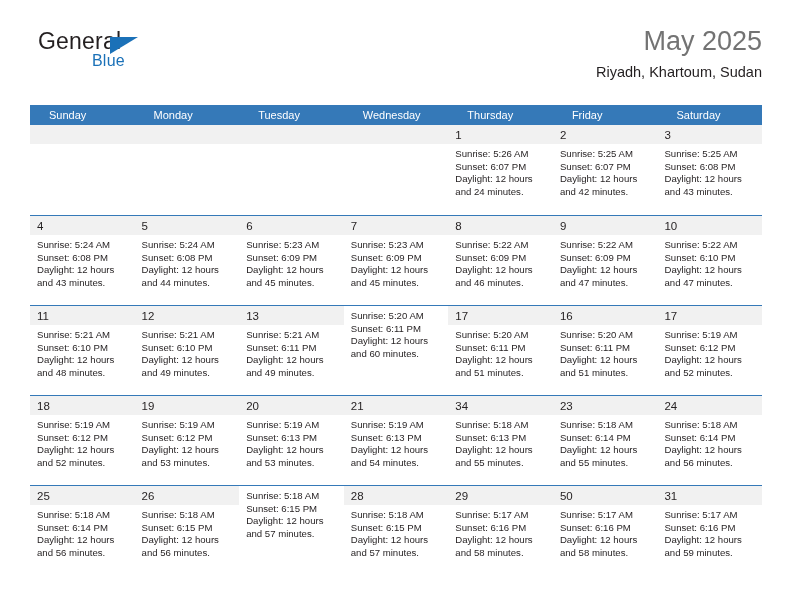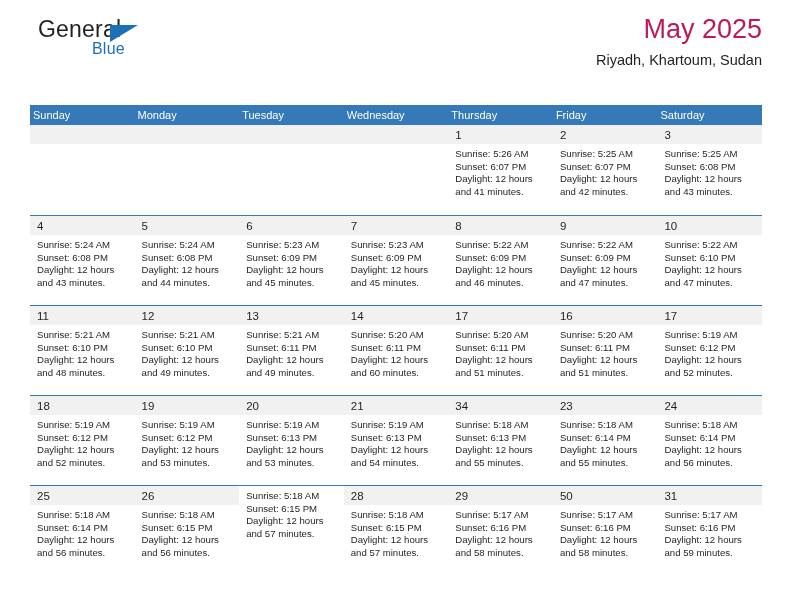--- a/index.html
+++ b/index.html
@@ -18,21 +18,21 @@
     position: relative;
     width: 792px;
     height: 612px;
     box-sizing: border-box;
   }
 
   
   .header {
     position: absolute;
     left: 30px;
-    top: 12px;
+    top: 24px;
     right: 30px;
     height: 70px;
   }
   .brand {
     position: absolute;
     left: 0;
     top: 4px;
     width: 230px;
     height: 60px;
   }
@@ -67,21 +67,21 @@
   }
 
   .title-block {
     position: absolute;
     right: 0;
     top: 0;
     text-align: right;
   }
   .cal-title {
     font-size: 27px;
-    color: #be185d;
+    color: #737373;
     line-height: 34px;
     white-space: nowrap;
   }
   .cal-subtitle {
     font-size: 14.5px;
     color: #231f20;
     line-height: 20px;
     margin-top: 4px;
     white-space: nowrap;
   }
@@ -96,21 +96,21 @@
   .weekdays {
     display: flex;
     background: #3579b8;
     height: 20px;
   }
   .weekday {
     flex: 1 1 0;
     color: #ffffff;
     font-size: 11px;
     line-height: 20px;
-    padding-left: 3px;
+    padding-left: 19px;
     box-sizing: border-box;
     white-space: nowrap;
   }
 
   .week {
     display: flex;
     border-top: 1px solid #3579b8;
     height: 90px;
     box-sizing: border-box;
   }
@@ -191,21 +191,21 @@
           </div>
           <div class="daycell empty">
             <div class="daynum-band"><span class="daynum"></span></div>
           </div>
           <div class="daycell">
             <div class="daynum-band"><span class="daynum">1</span></div>
             <div class="dayinfo">
               <div>Sunrise: 5:26 AM</div>
               <div>Sunset: 6:07 PM</div>
               <div>Daylight: 12 hours</div>
-              <div>and 41 minutes.</div>
+              <div>and 24 minutes.</div>
             </div>
           </div>
           <div class="daycell">
             <div class="daynum-band"><span class="daynum">2</span></div>
             <div class="dayinfo">
               <div>Sunrise: 5:25 AM</div>
               <div>Sunset: 6:07 PM</div>
               <div>Daylight: 12 hours</div>
               <div>and 42 minutes.</div>
             </div>
@@ -307,21 +307,20 @@
           <div class="daycell">
             <div class="daynum-band"><span class="daynum">13</span></div>
             <div class="dayinfo">
               <div>Sunrise: 5:21 AM</div>
               <div>Sunset: 6:11 PM</div>
               <div>Daylight: 12 hours</div>
               <div>and 49 minutes.</div>
             </div>
           </div>
           <div class="daycell">
-            <div class="daynum-band"><span class="daynum">14</span></div>
             <div class="dayinfo">
               <div>Sunrise: 5:20 AM</div>
               <div>Sunset: 6:11 PM</div>
               <div>Daylight: 12 hours</div>
               <div>and 60 minutes.</div>
             </div>
           </div>
           <div class="daycell">
             <div class="daynum-band"><span class="daynum">17</span></div>
             <div class="dayinfo">

